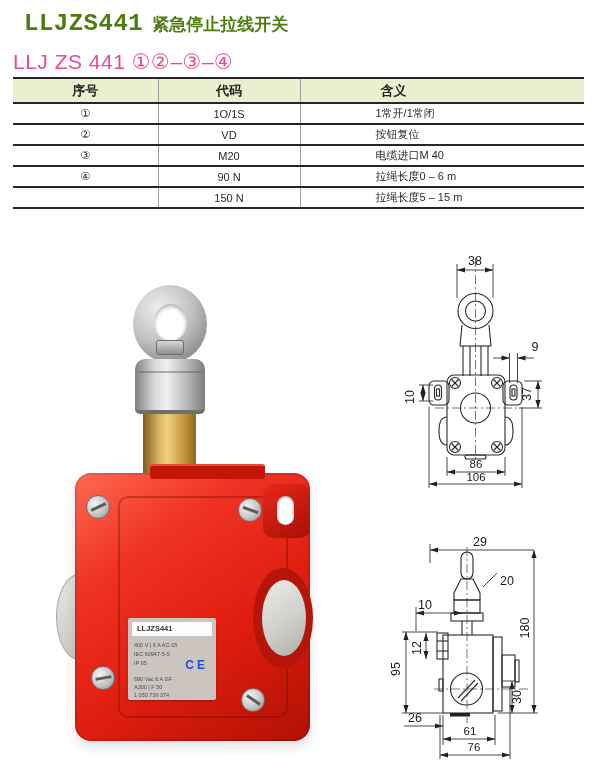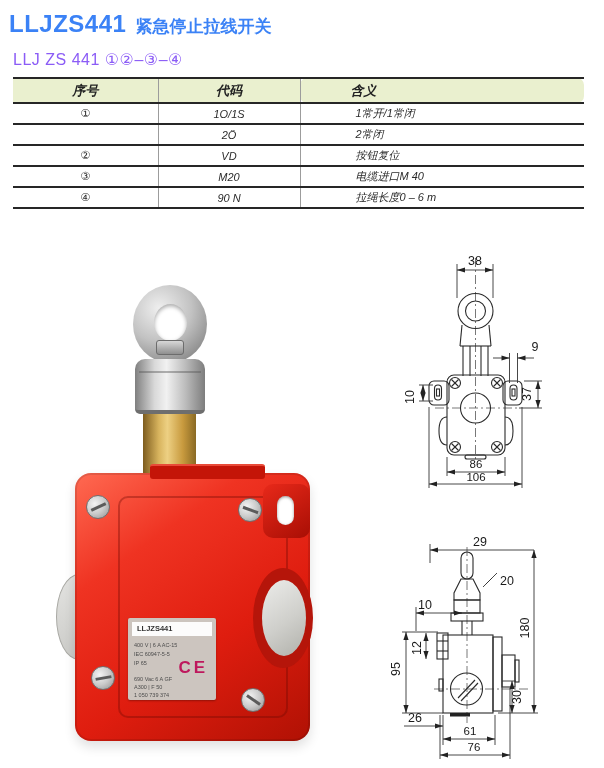--- a/index.html
+++ b/index.html
@@ -2,37 +2,37 @@
 <html><head>
 <meta charset="utf-8">
 <style>
   html,body{margin:0;padding:0;background:#888;}
   .sheet{
     position:relative;width:604px;height:768px;background:#ffffff;
     font-family:"Liberation Sans","DejaVu Sans",sans-serif;overflow:hidden;
     margin:0 auto;
   }
   
-  .title{position:absolute;left:9px;top:10px;color:#3b82f6;white-space:nowrap;}
+  .title{position:absolute;left:24px;top:10px;color:#4d7c0f;white-space:nowrap;font-family:Liberation Mono, monospace;}
   .title .model{font-size:24px;font-weight:bold;letter-spacing:0.5px;}
   .title .desc{font-size:17px;font-weight:bold;margin-left:9px;}
-  .subtitle{position:absolute;left:13px;top:50px;color:#8b5cf6;font-size:16px;letter-spacing:0.5px;}
+  .subtitle{position:absolute;left:13px;top:50px;color:#ec4899;font-size:21px;letter-spacing:0.5px;}
   
   table.spec{position:absolute;left:13px;top:77px;width:571px;border-collapse:collapse;border-top:2px solid #262626;}
-  table.spec th,table.spec td{padding:0;margin:0;font-weight:normal;font-style:italic;}
+  table.spec th,table.spec td{padding:0;margin:0;font-weight:normal;}
   table.spec thead th{
     background:#eaf0cf;height:23px;font-size:13px;font-weight:bold;color:#222;
     border-bottom:2px solid #262626;text-align:center;
   }
   table.spec tbody td{
     height:19px;font-size:11px;color:#2b2b2b;border-bottom:2px solid #262626;text-align:center;
   }
   table.spec .c2{border-left:1px solid #9c9c9c;}
-  table.spec .c3{border-left:1px solid #9c9c9c;text-align:left;padding-left:55px;}
-  table.spec thead .c3{padding-left:50px;border-radius:7px;}
+  table.spec .c3{border-left:1px solid #9c9c9c;text-align:left;padding-left:75px;}
+  table.spec thead .c3{padding-left:80px;}
   
   .photo{position:absolute;left:50px;top:258px;width:280px;height:500px;}
   .photo *{position:absolute;box-sizing:border-box;}
   .eye-ring{left:83px;top:27px;width:74px;height:78px;border-radius:50%;
     background:radial-gradient(circle at 35% 30%,#efefef,#c2c2c2 45%,#8d8d8d 80%,#6f6f6f);z-index:1;}
   .eye-hole{left:104px;top:46px;width:33px;height:37px;border-radius:50%;background:#ffffff;
     box-shadow:inset 0 2px 4px rgba(0,0,0,.35);z-index:2;}
   .eye-nut{left:106px;top:82px;width:28px;height:15px;border-radius:3px;
     background:linear-gradient(180deg,#d8d8d8,#8f8f8f);border:1px solid #6c6c6c;z-index:3;}
   .collar{left:85px;top:101px;width:70px;height:55px;border-radius:10px 10px 5px 5px;
@@ -63,21 +63,21 @@
   .gland-r{left:212px;top:322px;width:44px;height:76px;border-radius:50%;
     background:linear-gradient(145deg,#ececea,#cfcfcb 55%,#b0b0aa);z-index:8;}
   .gland-l{left:6px;top:316px;width:46px;height:86px;border-radius:50%;
     background:linear-gradient(145deg,#e4e4e2,#c4c4c0);border:1px solid #a9a9a4;z-index:4;}
   .label{left:78px;top:360px;width:88px;height:82px;background:#ccc5bf;border-radius:2px;z-index:9;
     box-shadow:0 1px 2px rgba(0,0,0,.3);font-family:"Liberation Sans",sans-serif;}
   .label .strip{left:4px;top:4px;right:4px;height:14px;background:#fcfcfc;
     font-size:7.5px;font-weight:bold;color:#333;line-height:14px;padding-left:5px;}
   .label .ln{left:6px;right:4px;height:8px;font-size:5.5px;color:#4c4c4c;white-space:nowrap;overflow:hidden;}
   .l1{top:24px;} .l2{top:33px;} .l3{top:42px;} .l4{top:58px;} .l5{top:66px;} .l6{top:74px;}
-  .ce{right:8px;top:40px;font-size:17px;font-weight:bold;color:#be185d;letter-spacing:3px;}
+  .ce{right:8px;top:40px;font-size:12px;font-weight:bold;color:#1d4ed8;letter-spacing:3px;}
   
   .dwg{position:absolute;}
   .dwg-front{left:395px;top:250px;}
   .dwg-side{left:388px;top:523px;}
   .dim{font:12.5px "Liberation Sans",sans-serif;fill:#1a1a1a;}
   .dim-s{font:11.5px "Liberation Sans",sans-serif;fill:#1a1a1a;}
   svg .o{fill:none;stroke:#2a2a2a;stroke-width:1.1;}
   svg .d{fill:none;stroke:#333;stroke-width:0.9;}
   svg .cl{fill:none;stroke:#555;stroke-width:0.8;stroke-dasharray:9 3 2 3;}
 </style>
@@ -104,38 +104,38 @@
         <th class="c3">含义</th>
       </tr>
     </thead>
     <tbody>
       <tr>
         <td class="c1">①</td>
         <td class="c2">1O/1S</td>
         <td class="c3">1常开/1常闭</td>
       </tr>
       <tr>
-        <td class="c1"></td>
-        <td class="c2">2Ö</td>
-        <td class="c3">2常闭</td>
-      </tr>
-      <tr>
         <td class="c1">②</td>
         <td class="c2">VD</td>
         <td class="c3">按钮复位</td>
       </tr>
       <tr>
         <td class="c1">③</td>
         <td class="c2">M20</td>
         <td class="c3">电缆进口M 40</td>
       </tr>
       <tr>
         <td class="c1">④</td>
         <td class="c2">90 N</td>
         <td class="c3">拉绳长度0 – 6 m</td>
+      </tr>
+      <tr>
+        <td class="c1"></td>
+        <td class="c2">150 N</td>
+        <td class="c3">拉绳长度5 – 15 m</td>
       </tr>
     </tbody>
   </table>
 
   <div class="photo">
     <div class="eye-ring"></div>
     <div class="eye-hole"></div>
     <div class="eye-nut"></div>
     <div class="collar"></div>
     <div class="stem"></div>

